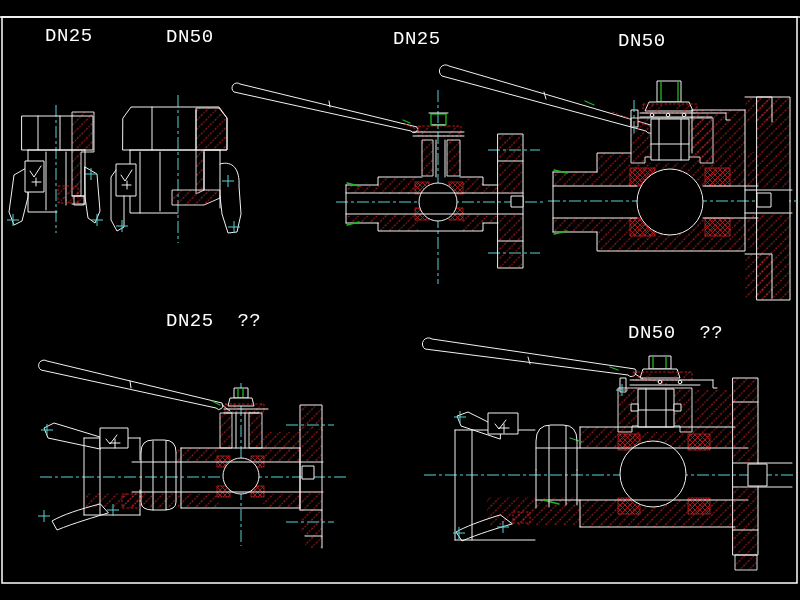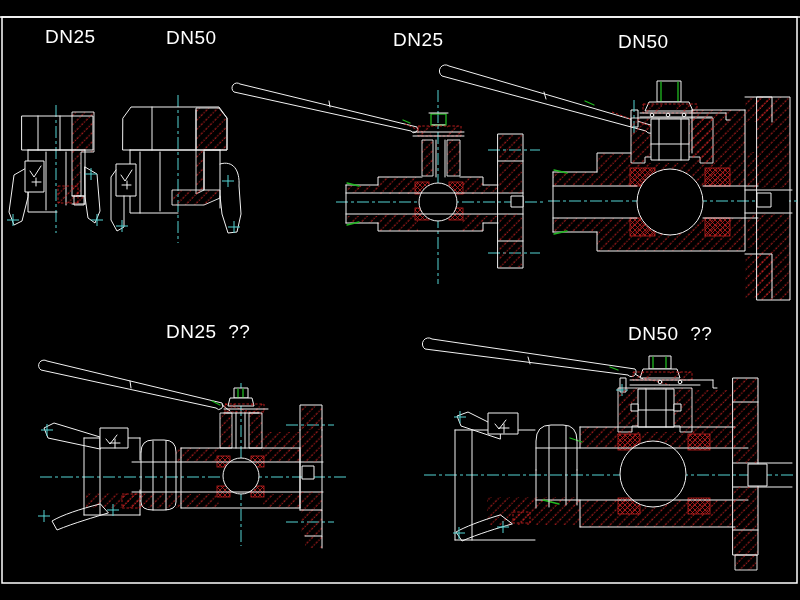--- a/index.html
+++ b/index.html
@@ -1,17 +1,17 @@
 <!DOCTYPE html>
 <html><head>
 <meta charset="utf-8">
 <style>
   html,body{margin:0;padding:0;background:#000;}
   .stage{position:relative;width:800px;height:600px;background:#000;overflow:hidden;
-         font-family:Liberation Sans, sans-serif;}
+         font-family:Liberation Mono, monospace;}
   .cad-label{position:absolute;color:#ffffff;font-size:19px;line-height:1;
              letter-spacing:.5px;white-space:pre;}
   svg{position:absolute;left:0;top:0;}
   .ol{stroke:#f2f2f2;stroke-width:1;fill:none;stroke-linejoin:round;stroke-linecap:round;}
   .olf{stroke:#f2f2f2;stroke-width:1;fill:#000;stroke-linejoin:round;}
   .cl{stroke:#55d4d4;stroke-width:1;fill:none;stroke-dasharray:12 3 3 3;}
   .ht{fill:url(#h1);stroke:#f2f2f2;stroke-width:.9;stroke-linejoin:round;}
   .hf{fill:url(#h1);stroke:none;}
   .st{fill:url(#h2);stroke:#c42020;stroke-width:.8;}
   .rd{stroke:#c42020;stroke-width:.9;fill:none;stroke-dasharray:2.5 1.8;}
@@ -268,16 +268,16 @@
       <path class="ol" d="M733,378 H758 V555 H733 Z M733,402 H758 M733,530 H758"></path>
       <rect class="olf" x="748" y="464" width="19" height="22"></rect>
       <rect class="ht" x="735" y="555" width="22" height="15"></rect>
     </g>
   </svg>
 
   <div class="cad-label" style="left:45px;top:27px">DN25</div>
   <div class="cad-label" style="left:166px;top:28px">DN50</div>
   <div class="cad-label" style="left:393px;top:30px">DN25</div>
   <div class="cad-label" style="left:618px;top:32px">DN50</div>
-  <div class="cad-label" style="left:166px;top:322px">DN25  ??</div>
+  <div class="cad-label" style="left:166px;top:312px">DN25  ??</div>
   <div class="cad-label" style="left:628px;top:324px">DN50  ??</div>
 
 </div>
 
 </body></html>

